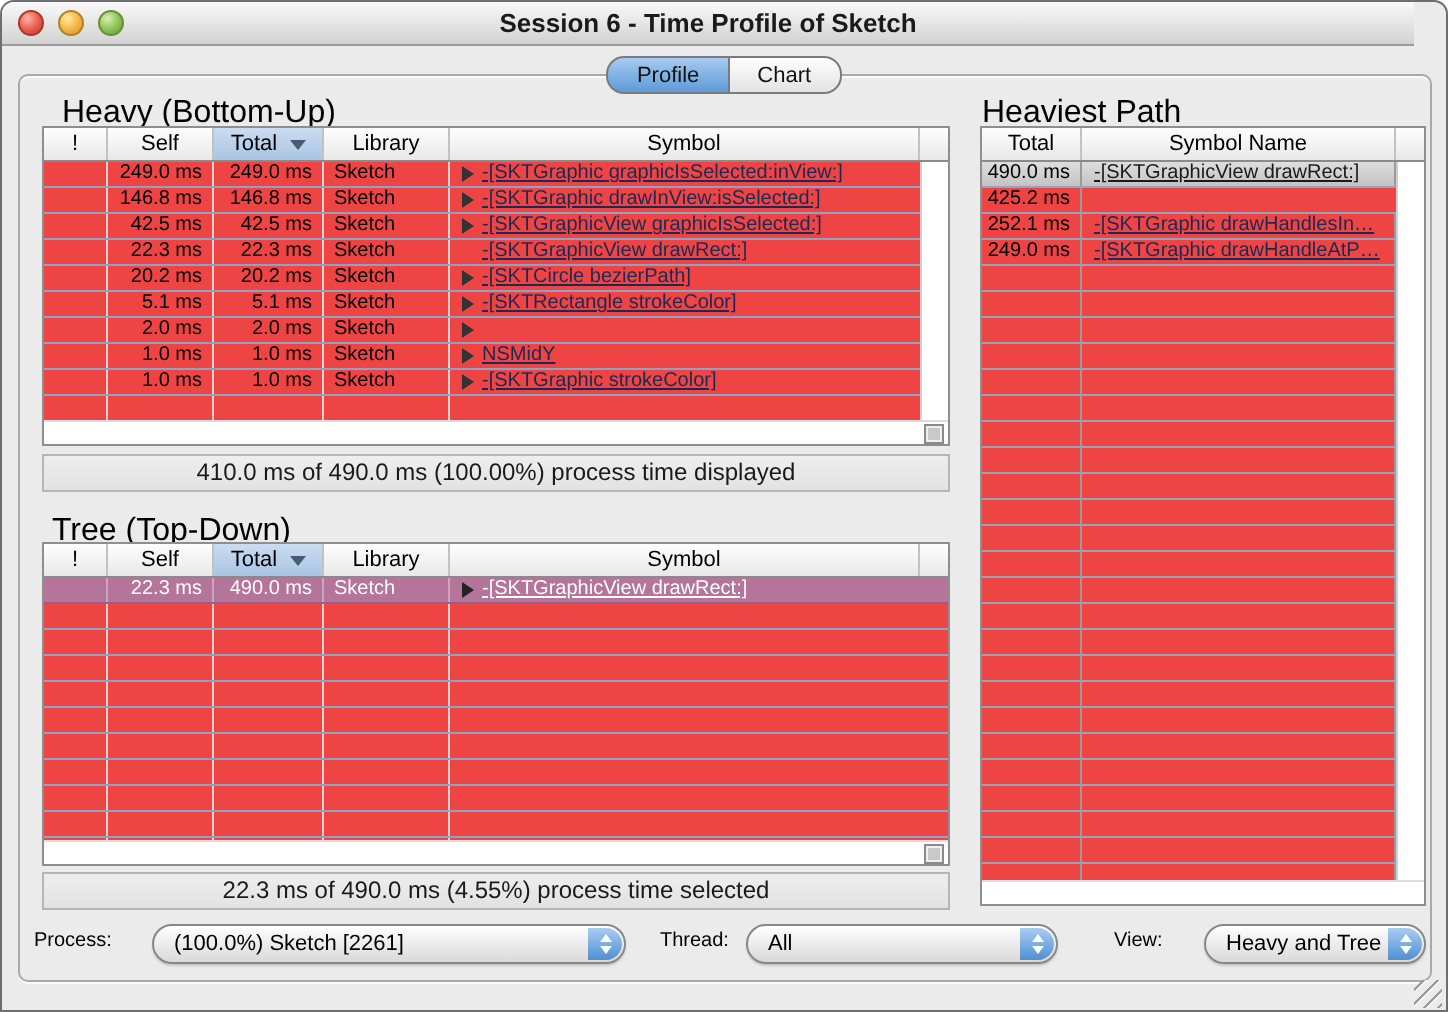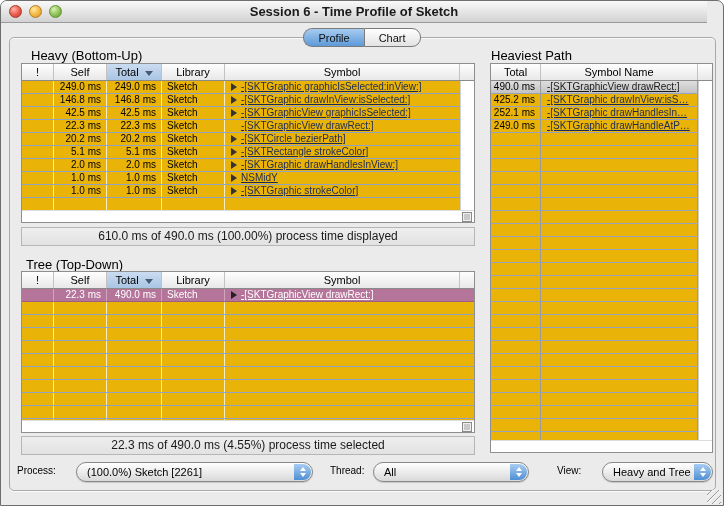--- a/index.html
+++ b/index.html
@@ -22,37 +22,37 @@
   .groupbox { position:absolute; left:8px; top:36px; width:707px; height:454px;
     border:1px solid #a9a9a9; border-radius:5px;
     box-shadow:inset 0 1px 0 rgba(255,255,255,.7), 0 1px 0 rgba(255,255,255,.8); }
   .tabs { position:absolute; left:0; right:0; top:27px; height:19px; display:flex; justify-content:center; }
   .tab { height:19px; line-height:18px; padding:0 14px; font-size:11px; color:#111;
     background:linear-gradient(#fefefe,#e3e3e3); border:1px solid #7b7b7b; }
   .tab.first { border-radius:9px 0 0 9px; border-right:none; }
   .tab.last  { border-radius:0 9px 9px 0; }
   .tab.selected { background:linear-gradient(#a7cbf0,#5d9ad9); }
 
-  .section-label { position:absolute; font-size:13px; color:#000;text-align:center; }
+  .section-label { position:absolute; font-size:16px; color:#000;text-align:center; }
 
   
   .panel { position:absolute; background:#fff; border:1px solid #8e8e8e; overflow:hidden; }
   .thead { display:grid; height:17px; background:linear-gradient(#fefefe,#e8e8e8);
     border-bottom:1px solid #8a8a8a; }
   .th { font-size:11px; color:#000; text-align:center; line-height:16px;
     border-right:1px solid #c2c2c2; overflow:hidden; white-space:nowrap; position:relative; }
   .th:last-child { border-right:none; }
   .th.sorted { background:linear-gradient(#cadcf1,#a9c5e3); }
   .sort-arrow { display:inline-block; width:0; height:0; margin-left:6px;
     border-left:4px solid transparent; border-right:4px solid transparent; border-top:5px solid #4a5a72; vertical-align:middle; }
   .grid5 { grid-template-columns:32px 53px 55px 63px 1fr 14px; }
   .grid5r{ display:grid; grid-template-columns:32px 53px 55px 63px 1fr; }
   .grid2 { grid-template-columns:50px 1fr 14px; }
   .grid2r{ display:grid; grid-template-columns:50px 1fr; }
-  .row { height:13px; background:#eab308; border-bottom:1px solid #8fa2c4; overflow:hidden; }
+  .row { height:13px; background:#ef4444; border-bottom:1px solid #8fa2c4; overflow:hidden; }
   .cell { font-size:10px; line-height:12px; color:#000; overflow:hidden; white-space:nowrap;
     border-right:1px solid rgba(255,255,255,.75); }
   .cell:last-child { border-right:none; }
   .cell.num { text-align:right; padding-right:5px; }
   .cell.lib { padding-left:5px; }
   .cell.sym { padding-left:6px; display:flex; align-items:center; }
   .tri { width:0; height:0; border-left:6px solid #333; border-top:4px solid transparent;
     border-bottom:4px solid transparent; margin-right:4px; flex:none; }
   .tri.hidden { visibility:hidden; }
   .lnk { color:#1b2a55; text-decoration:underline; }
@@ -181,21 +181,20 @@
             <span class="lnk">-[SKTRectangle strokeColor]</span>
           </span>
       </div>
       <div class="row grid5r inset-r">
         <span class="cell"></span>
           <span class="cell num">2.0 ms</span>
           <span class="cell num">2.0 ms</span>
           <span class="cell lib">Sketch</span>
           <span class="cell sym">
             <i class="tri"></i>
-            <span class="lnk">-[SKTGraphic drawHandlesInView:]</span>
           </span>
       </div>
       <div class="row grid5r inset-r">
         <span class="cell"></span>
           <span class="cell num">1.0 ms</span>
           <span class="cell num">1.0 ms</span>
           <span class="cell lib">Sketch</span>
           <span class="cell sym">
             <i class="tri"></i>
             <span class="lnk">NSMidY</span>
@@ -220,21 +219,21 @@
             <span class="cell"></span>
           </div>
       </div>
     </div>
     <div class="vscroll" style="top:17px; bottom:12px;"></div>
     <div class="hscroll" style="height:12px;">
       <span class="corner-box"></span>
     </div>
   </div>
 
-  <div class="statusbar" style="left:20px; top:226px; width:454px;">610.0 ms of 490.0 ms (100.00%) process time displayed</div>
+  <div class="statusbar" style="left:20px; top:226px; width:454px;">410.0 ms of 490.0 ms (100.00%) process time displayed</div>
 
   <div class="section-label" style="left:25px; top:256px;">Tree (Top-Down)</div>
 
   <div class="panel" style="left:20px; top:270px; width:454px; height:162px;">
     <div class="thead grid5">
       <div class="th">!</div>
       <div class="th">Self</div>
       <div class="th sorted"><span>Total</span><span class="sort-arrow"></span></div>
       <div class="th">Library</div>
       <div class="th">Symbol</div>
@@ -339,21 +338,20 @@
       <div class="th">Symbol Name</div>
       <div class="th"></div>
     </div>
     <div style="position:absolute; left:0; right:0; top:17px; bottom:12px; overflow:hidden;">
       <div class="row grid2r inset-r hp-selected">
         <span class="cell num">490.0 ms</span>
           <span class="cell" style="padding-left:6px;"><span class="lnk">-[SKTGraphicView drawRect:]</span></span>
       </div>
       <div class="row grid2r inset-r">
         <span class="cell num">425.2 ms</span>
-          <span class="cell" style="padding-left:6px;"><span class="lnk">-[SKTGraphic drawInView:isS…</span></span>
       </div>
       <div class="row grid2r inset-r">
         <span class="cell num">252.1 ms</span>
           <span class="cell" style="padding-left:6px;"><span class="lnk">-[SKTGraphic drawHandlesIn…</span></span>
       </div>
       <div class="row grid2r inset-r">
         <span class="cell num">249.0 ms</span>
           <span class="cell" style="padding-left:6px;"><span class="lnk">-[SKTGraphic drawHandleAtP…</span></span>
       </div>
       <div>

